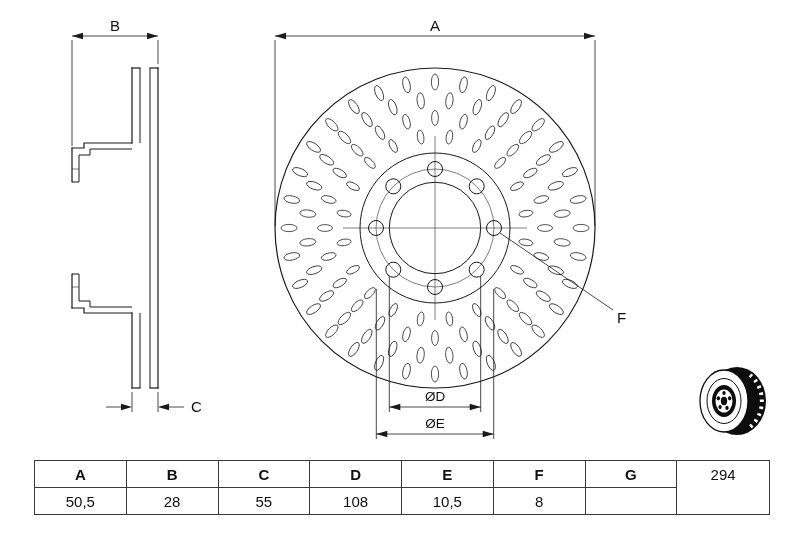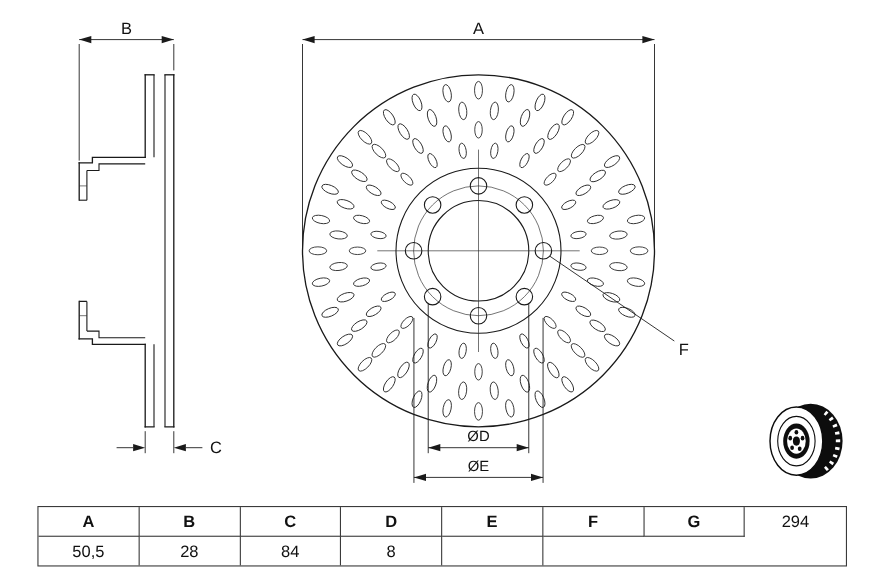--- a/index.html
+++ b/index.html
@@ -264,17 +264,19 @@
     <div class="cell hdr">B</div>
     <div class="cell hdr">C</div>
     <div class="cell hdr">D</div>
     <div class="cell hdr">E</div>
     <div class="cell hdr">F</div>
     <div class="cell hdr">G</div>
 
     <div class="cell">294</div>
     <div class="cell">50,5</div>
     <div class="cell">28</div>
-    <div class="cell">84</div>
+    <div class="cell">55</div>
+    <div class="cell">108</div>
+    <div class="cell">10,5</div>
     <div class="cell">8</div>
     <div class="cell"></div>
   </div>
 </div>
 
 </body></html>

